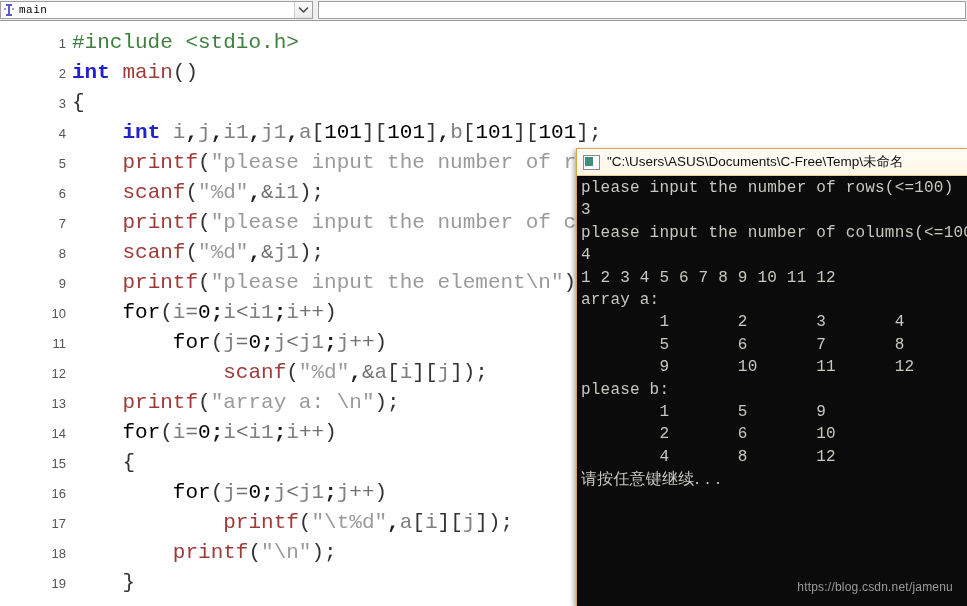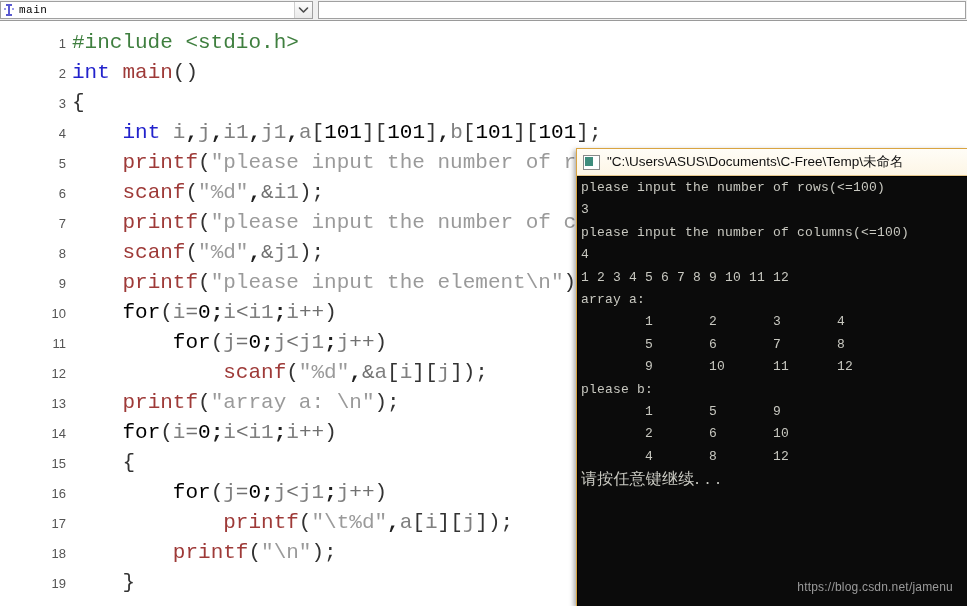--- a/index.html
+++ b/index.html
@@ -97,21 +97,21 @@
     vertical-align: baseline;
     padding-right: 6px;
     box-sizing: border-box;
   }
   .code-text {
     display: inline;
     white-space: pre;
   }
   
   .t-pre  { color: #3f7f3f; }          
-  .t-kw   { color: #2222cc; }          
+  .t-kw   { color: #2222cc; font-weight: bold; }          
   .t-fn   { color: #9e3a38; }          
   .t-id   { color: #808080; }          
   .t-num  { color: #000000; }          
   .t-str  { color: #9a9a9a; }          
   .t-op   { color: #707070; }          
   .t-punc { color: #333333; }          
   .t-comma{ color: #202020; font-weight: bold; }
 
   
   .console-win {
@@ -160,21 +160,21 @@
     position: absolute;
     left: 1px; top: 28px;
     right: 0; bottom: 0;
     background: #0b0b0b;
     overflow: hidden;
     padding-left: 3px;
     box-sizing: border-box;
   }
   .console-line {
     font-family: "Liberation Mono", monospace;
-    font-size: 13px;
+    font-size: 16px;
     line-height: 22.4px;
     color: #c8c8c0;
     white-space: pre;
     letter-spacing: 0.2px;
   }
   .console-line.cjk {
     font-family: "DejaVu Sans", sans-serif;
     font-size: 16px;
   }
 

